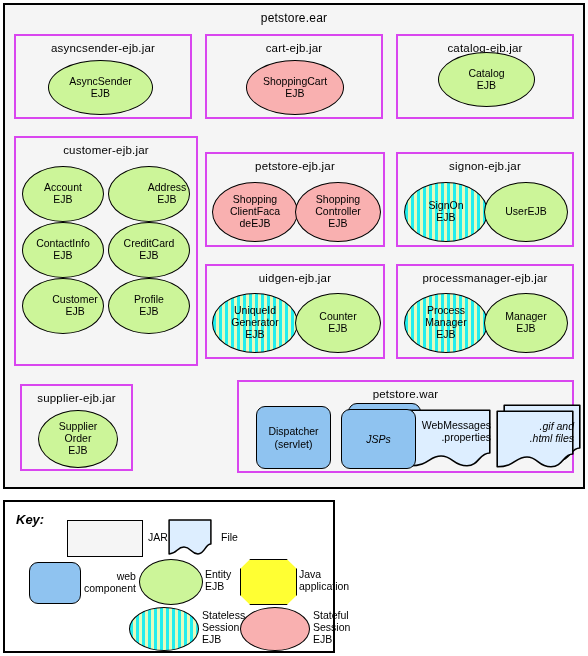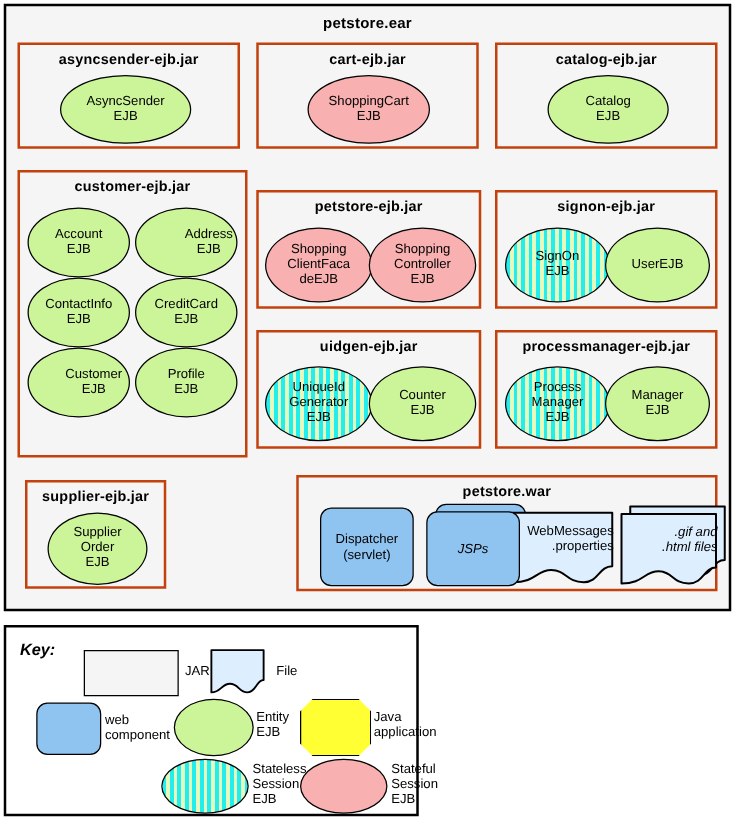--- a/index.html
+++ b/index.html
@@ -17,28 +17,28 @@
     overflow: hidden;
   }
   .abs { position: absolute; box-sizing: border-box; }
 
   
   .ear-box {
     border: 2px solid #000;
     background: #f5f5f5;
   }
   .jar-box {
-    border: 2px solid #c2410c;
+    border: 2px solid #d946ef;
     background: #f5f5f5;
   }
   .box-title {
     position: absolute;
     left: 0; right: 0;
     text-align: center;
-    font-weight: bold;
+    font-weight: normal;
     font-size: 11.5px;
     letter-spacing: 0.2px;
     color: #000;
     white-space: nowrap;
   }
   .ear-title { top: 6px; font-size: 12px; }
   .jar-title { top: 6px; }
 
   
   .node {
@@ -144,21 +144,21 @@
   <div class="box-title jar-title">cart-ejb.jar</div>
 </div>
 <div class="node fill-stateful" style="left:246px; top:60px; width:96px; height:53px;">
   <span style="white-space:pre-line;">ShoppingCart
 EJB</span>
 </div>
 
 <div class="abs jar-box" style="left:396px; top:34px; width:178px; height:85px;">
   <div class="box-title jar-title">catalog-ejb.jar</div>
 </div>
-<div class="node fill-entity" style="left:438px; top:60px; width:95px; height:53px;">
+<div class="node fill-entity" style="left:438px; top:52px; width:95px; height:53px;">
   <span style="white-space:pre-line;">Catalog
 EJB</span>
 </div>
 
 <div class="abs jar-box" style="left:14px; top:136px; width:184px; height:230px;">
   <div class="box-title jar-title">customer-ejb.jar</div>
 </div>
 <div class="node fill-entity" style="left:22px; top:166px; width:80px; height:54px;">
   <span style="white-space:pre-line;">Account
 EJB</span>
@@ -288,21 +288,21 @@
 <div class="key-label" style="left:148px; top:531px;">JAR file</div>
 
 <div class="filewrap" style="left:168px; top:519px; width:44px; height:36px;">
   <svg width="44" height="36" viewBox="0 0 44 36">
     <path d="M1.1,1.1 H42.9 V25 C37,25 37,34.9 30,34.9 C23,34.9 23,28 16,28 C9,28 9,34.9 1.1,34.9 Z" fill="#ddeeff" stroke="#000" stroke-width="1.5" stroke-linejoin="round"></path>
   </svg>
 </div>
 <div class="key-label" style="left:221px; top:531px;">File</div>
 
 <div class="webcomp" style="left:29px; top:562px; width:50px; height:40px;"></div>
-<div class="key-label" style="left:84px; top:570px;">web
+<div class="key-label" style="left:84px; top:570px;text-align:right;">web
 component</div>
 
 <div class="node fill-entity" style="left:139px; top:559px; width:62px; height:44px;"></div>
 <div class="key-label" style="left:205px; top:568px;">Entity
 EJB</div>
 
 <div class="java-shape" style="left:240px; top:559px; width:55px; height:44px;"></div>
 <div class="key-label" style="left:299px; top:568px;">Java
 application</div>
 

